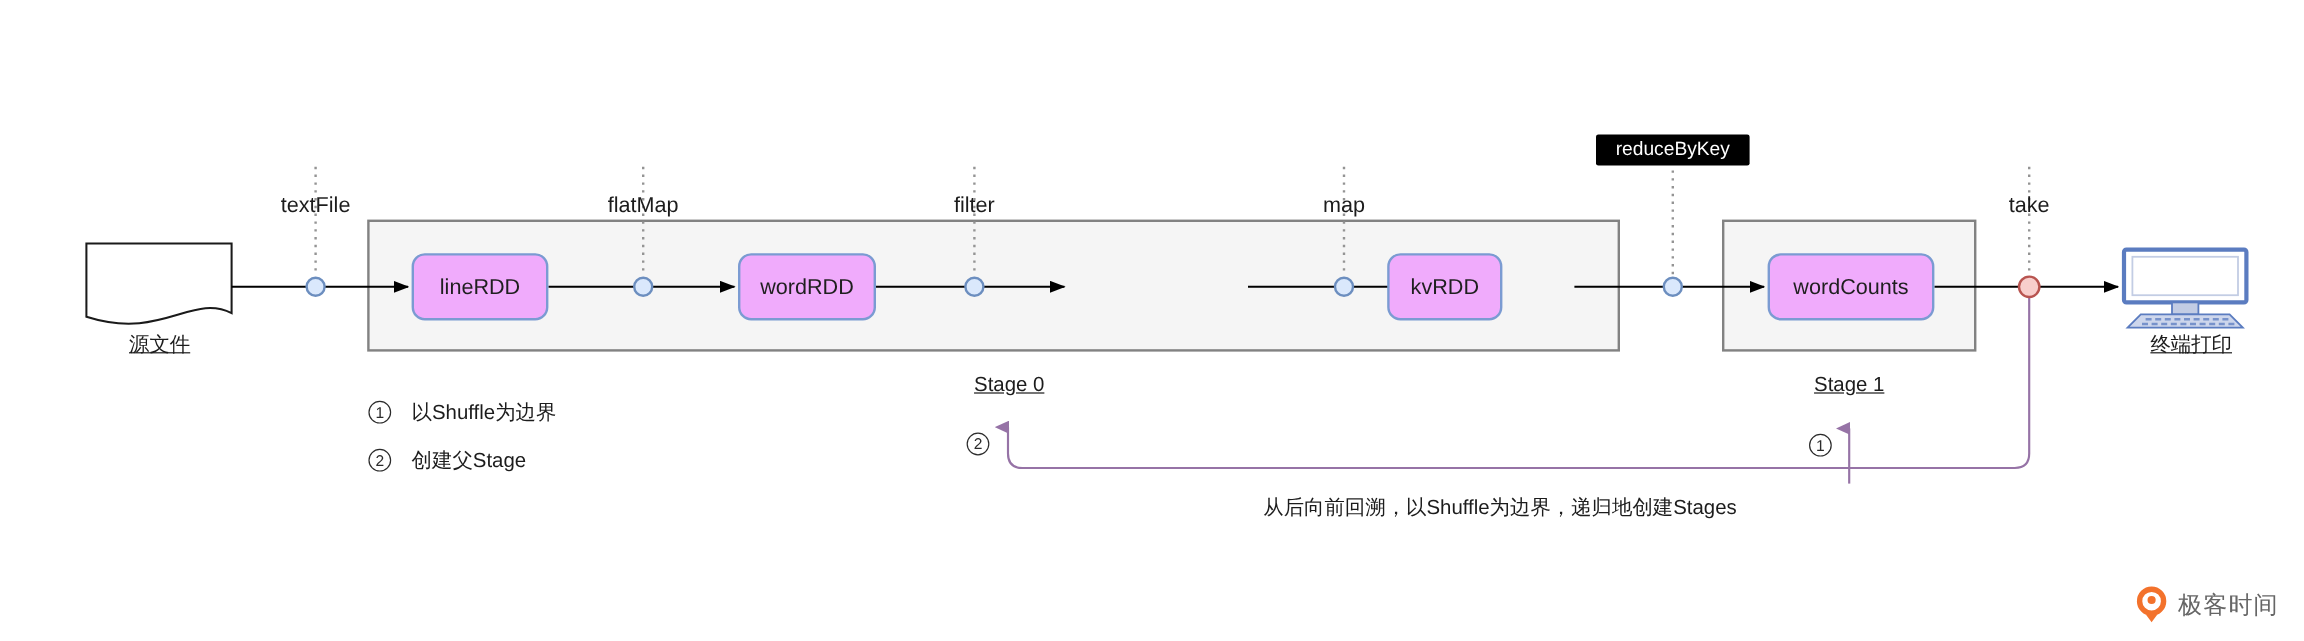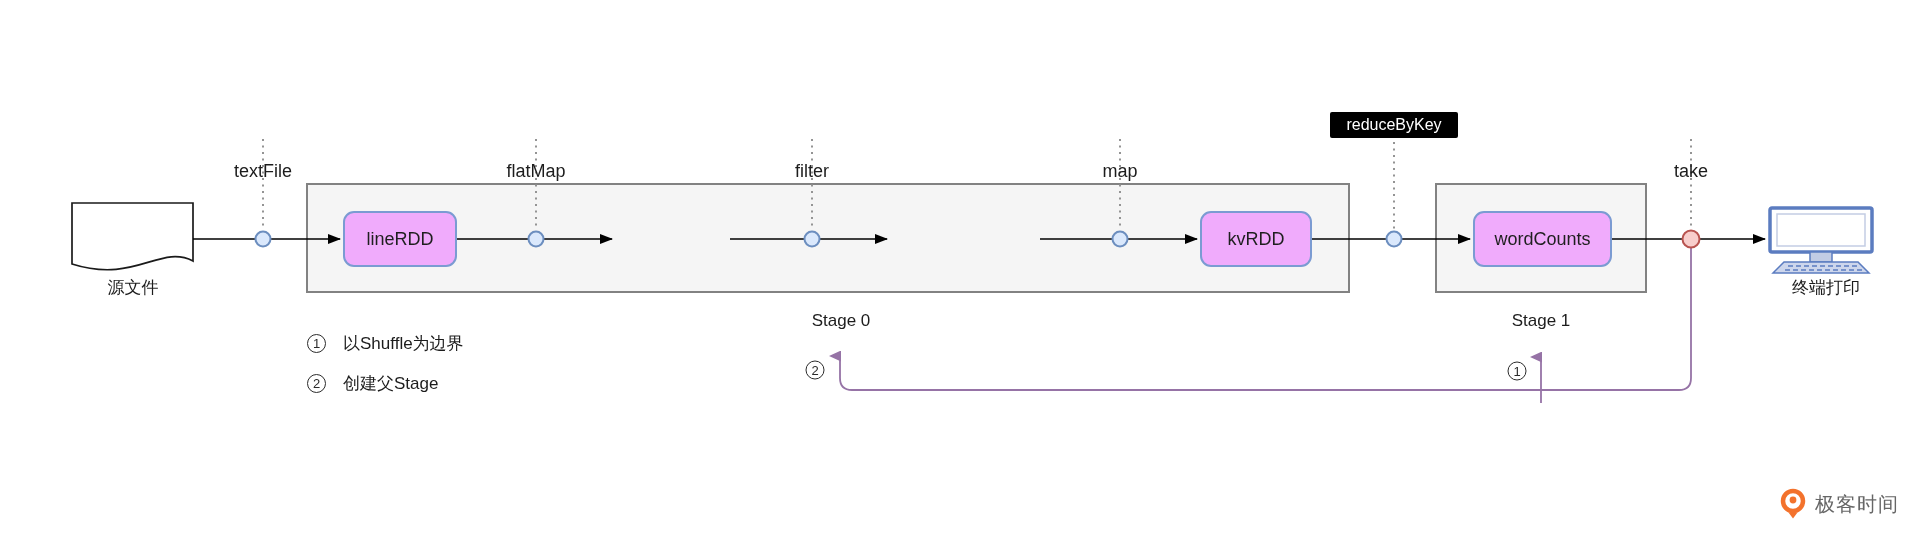--- a/index.html
+++ b/index.html
@@ -17,21 +17,21 @@
     font-size:18px;color:#1f1f1f;z-index:3;
   }
   .op-label{
     position:absolute;transform:translate(-50%,-50%);font-size:18px;color:#1c1c1c;white-space:nowrap;z-index:3;margin-top:44px;
   }
   .op-chip{
     position:absolute;background:#000000;color:#ffffff;border-radius:2px;
     display:flex;align-items:center;justify-content:center;font-size:16px;z-index:3;
   }
   .zh-label,.stage-label{
-    position:absolute;transform:translate(-50%,-50%);font-size:17px;color:#1c1c1c;white-space:nowrap;z-index:3;
+    position:absolute;transform:translate(-50%,-50%);font-size:17px;color:#1c1c1c;white-space:nowrap;z-index:3;text-decoration:underline;
   }
   .legend-item{
     position:absolute;display:flex;align-items:center;gap:17px;z-index:4;font-size:17px;color:#1c1c1c;white-space:nowrap;
   }
   .num-circle{
     width:19px;height:19px;border:1.6px solid #2b2b2b;border-radius:50%;box-sizing:border-box;
     display:flex;align-items:center;justify-content:center;font-size:13px;color:#2b2b2b;background:#fff;flex:0 0 auto;
   }
   .badge{position:absolute;transform:translate(-50%,-50%);z-index:4;}
   .annotation{
@@ -98,21 +98,24 @@
       <rect x="44" y="46" width="22" height="10" fill="#c2cce4" stroke="#5b7cc0" stroke-width="1.5"></rect>
       <polygon points="18,56 92,56 103,67 7,67" fill="#cdd6ec" stroke="#5b7cc0" stroke-width="1.5"></polygon>
       <line x1="22" y1="60" x2="92" y2="60" stroke="#5b7cc0" stroke-width="2.2" stroke-dasharray="5 3" opacity="0.75"></line>
       <line x1="19" y1="64" x2="96" y2="64" stroke="#5b7cc0" stroke-width="2.2" stroke-dasharray="5 3" opacity="0.75"></line>
     </g>
   </svg>
 
   <div class="rdd" style="left:343px;top:211px;width:114px">
     <span>lineRDD</span>
   </div>
-  <div class="rdd" style="left:1200px;top:211px;width:112px">
+  <div class="rdd" style="left:615px;top:211px;width:115px">
+    <span>wordRDD</span>
+  </div>
+  <div class="rdd" style="left:1156px;top:211px;width:96px">
     <span>kvRDD</span>
   </div>
   <div class="rdd" style="left:1473px;top:211px;width:139px">
     <span>wordCounts</span>
   </div>
 
   <div class="op-label" style="left:263px;top:127px">textFile</div>
   <div class="op-label" style="left:536px;top:127px">flatMap</div>
   <div class="op-label" style="left:812px;top:127px">filter</div>
   <div class="op-label" style="left:1120px;top:127px">map</div>
@@ -136,20 +139,21 @@
     <span>创建父Stage</span>
   </div>
 
   <div class="badge" style="left:815px;top:370px">
     <span class="num-circle">2</span>
   </div>
   <div class="badge" style="left:1517px;top:371px">
     <span class="num-circle">1</span>
   </div>
 
+  <div class="annotation" style="left:1250px;top:423px">从后向前回溯，以Shuffle为边界，递归地创建Stages</div>
 
   <div class="brand" style="left:1777px;top:487px">
     <svg width="32" height="34" viewBox="0 0 32 34">
       <circle cx="16" cy="14" r="10" fill="none" stroke="#f3722c" stroke-width="4.5"></circle>
       <circle cx="16" cy="13" r="3.4" fill="#f3722c"></circle>
       <polygon points="11.5,25.5 20.5,25.5 16,31.5" fill="#f3722c"></polygon>
     </svg>
     <span class="brand-text">极客时间</span>
   </div>
 

